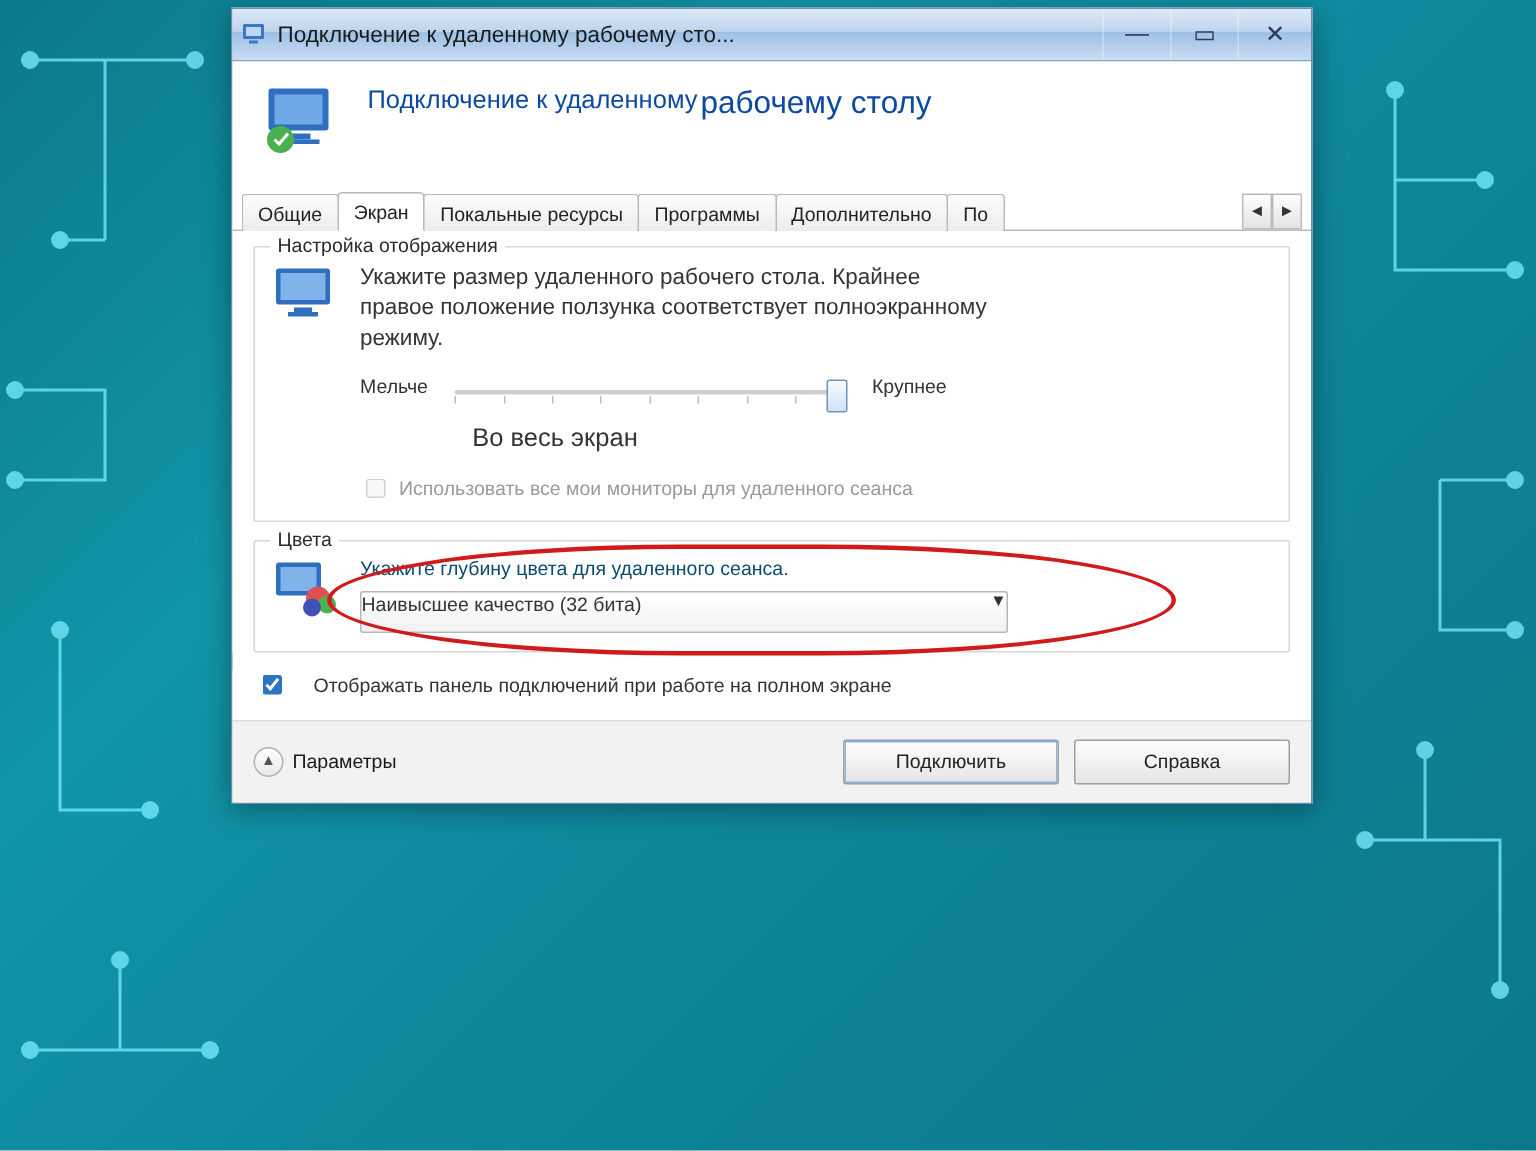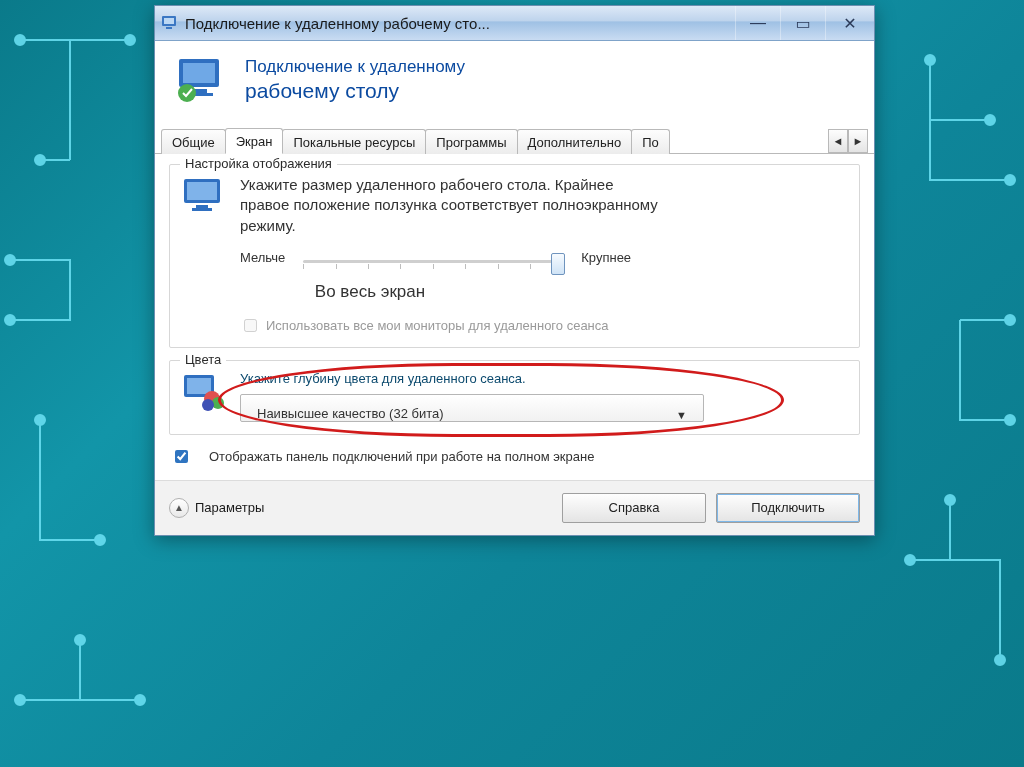--- a/index.html
+++ b/index.html
@@ -8,21 +8,21 @@
 .circuit svg{width:100%;height:100%}
 .window{position:absolute;left:154px;top:5px;width:719px;background:#fff;border:1px solid #6b8fb1;box-shadow:0 4px 18px rgba(0,0,0,.35)}
 .titlebar{height:34px;background:linear-gradient(to bottom,#dde9f7 0%,#bdd3ec 45%,#9ec0e4 46%,#c9dcf2 100%);display:flex;align-items:center;padding-left:6px;border-bottom:1px solid #7fa3c9}
 .titlebar .ico{width:18px;height:18px;margin-right:6px;display:flex;align-items:center;justify-content:center}
 .titlebar .ttl{flex:0 1 auto;color:#1a1a1a;font-size:15px;white-space:nowrap;overflow:hidden;text-overflow:ellipsis;max-width:440px}
 .winbtns{margin-left:auto;display:flex;height:100%}
 .winbtn{width:44px;display:flex;align-items:center;justify-content:center;color:#2b3a58;font-size:16px;border-left:1px solid rgba(255,255,255,.35)}
 .winbtn.close{width:48px}
 .header{background:#fff;padding:14px 18px 18px 18px;display:flex;align-items:flex-start;gap:14px}
 .header .bigico{width:58px;height:52px;flex:0 0 auto}
-.header .htxt{display:flex;flex-direction:column;gap:2px;padding-top:2px}
+.header .htxt{display:flex;gap:2px;padding-top:2px}
 .header .h1{color:#0b4aa0;font-size:17px}
 .header .h2{color:#0b4aa0;font-size:21px;font-weight:400}
 .tabbar{display:flex;align-items:flex-end;height:28px;background:#fff;padding:0 6px;border-bottom:1px solid #b9b9b9;position:relative}
 .tab{padding:5px 10px 4px;border:1px solid #b9b9b9;border-bottom:none;background:linear-gradient(#fdfdfd,#ececec);margin-right:-1px;border-radius:3px 3px 0 0;color:#222;font-size:13px;position:relative;top:1px;white-space:nowrap}
 .tab.active{background:#fff;z-index:2;top:1px;border-bottom:1px solid #fff;font-weight:400}
 .tab.last{border-right:1px solid #b9b9b9}
 .tabscroll{display:flex;margin-left:auto;align-items:center;gap:0}
 .tabscroll .ts{width:18px;height:22px;border:1px solid #b9b9b9;background:linear-gradient(#fdfdfd,#e4e4e4);display:flex;align-items:center;justify-content:center;font-size:11px;color:#333}
 .body{background:#fff;padding:10px 14px 0 14px}
 .group{border:1px solid #d7d7d7;border-radius:2px;padding:10px 12px 12px 12px;margin-bottom:12px;position:relative}
@@ -34,21 +34,21 @@
 .sliderwrap .lbl{color:#333;font-size:13px}
 .slider{width:260px;position:relative;height:22px}
 .track{position:absolute;left:0;right:0;top:10px;height:3px;background:#cfcfcf;border-radius:2px}
 .ticks{position:absolute;left:0;right:0;top:14px;display:flex;justify-content:space-between}
 .ticks span{width:1px;height:5px;background:#bdbdbd}
 .thumb{position:absolute;top:3px;width:12px;height:20px;background:linear-gradient(#f7fbff,#cfe3f6);border:1px solid #6f94be;border-radius:2px}
 .fullscr{text-align:center;color:#333;font-size:17px;margin-top:10px;margin-left:58px;width:260px}
 .chkline{display:flex;align-items:center;gap:6px;margin-top:14px;margin-left:58px;color:#9a9a9a}
 .chkline input{accent-color:#6f94be}
 .colordescr{color:#0c4a6e;font-size:13px}
-.select{margin-top:8px;width:430px;height:26px;border:1px solid #b6b6b6;background:linear-gradient(#fff,#f1f1f1);display:flex;align-items:flex-end;padding:0 16px;justify-content:space-between;color:#333;border-radius:2px}
+.select{margin-top:8px;width:430px;height:26px;border:1px solid #b6b6b6;background:linear-gradient(#fff,#f1f1f1);display:flex;align-items:flex-start;padding:0 0;justify-content:space-between;color:#333;border-radius:2px}
 .select .caret{font-size:11px;color:#333}
 .footerchk{display:flex;align-items:center;gap:18px;padding:0 23px 14px 16px;background:#fff;color:#333}
 .footerchk input{accent-color:#2f74c0}
 .btnbar{background:#f2f2f2;border-top:1px solid #dcdcdc;padding:12px 14px;display:flex;align-items:center;gap:10px}
 .linkbtn{display:flex;align-items:center;gap:6px;color:#1a1a1a;font-size:13px}
 .linkbtn .ar{width:18px;height:18px;border:1px solid #b0b0b0;border-radius:50%;background:linear-gradient(#fff,#e8e8e8);display:flex;align-items:center;justify-content:center;font-size:10px;color:#555}
 .spacer{flex:1}
 .btn{min-width:110px;height:28px;border:1px solid #9f9f9f;background:linear-gradient(#fefefe,#e4e4e4);border-radius:2px;display:flex;align-items:center;justify-content:center;padding:0 16px;color:#222}
 .btn.primary{box-shadow:0 0 0 1px #7db7e8 inset}
 .redmark{position:absolute;border:3px solid #d11b1b;border-radius:50%/60%;pointer-events:none}
@@ -209,21 +209,21 @@
     <input type="checkbox" checked="" style="">
     <span>Отображать панель подключений при работе на полном экране</span>
   </label>
 
   <div class="btnbar">
     <div class="linkbtn">
       <span class="ar">▲</span>
       <span>Параметры</span>
     </div>
     <div class="spacer"></div>
+    <div class="btn primary">
+        <span>Подключить</span>
+      </div>
     <div class="btn">
         <span>Справка</span>
       </div>
-    <div class="btn primary">
-        <span>Подключить</span>
-      </div>
   </div>
 
 </div>
 
 </body></html>

